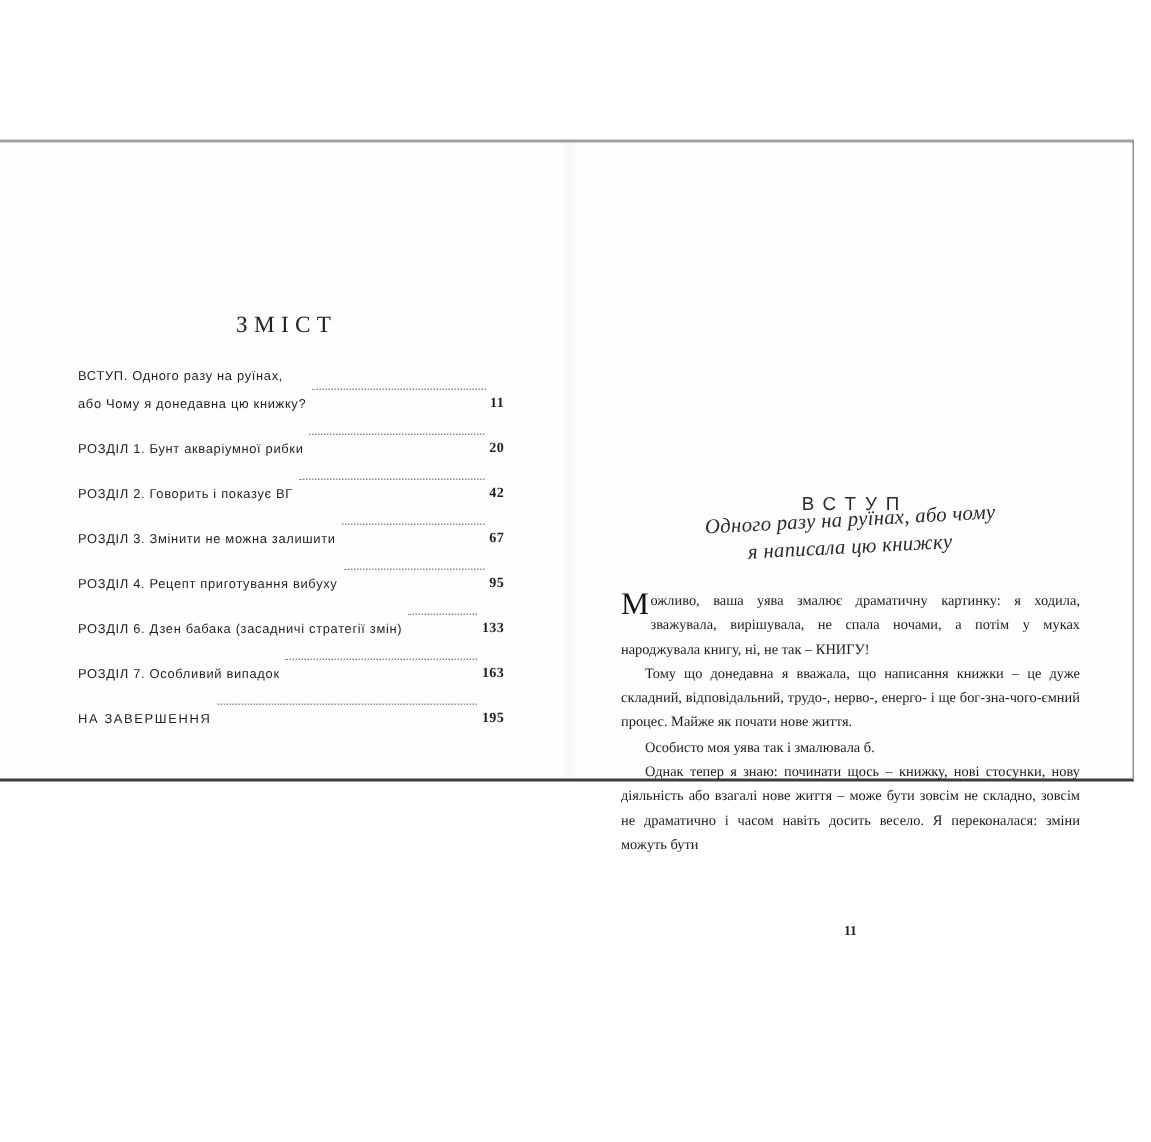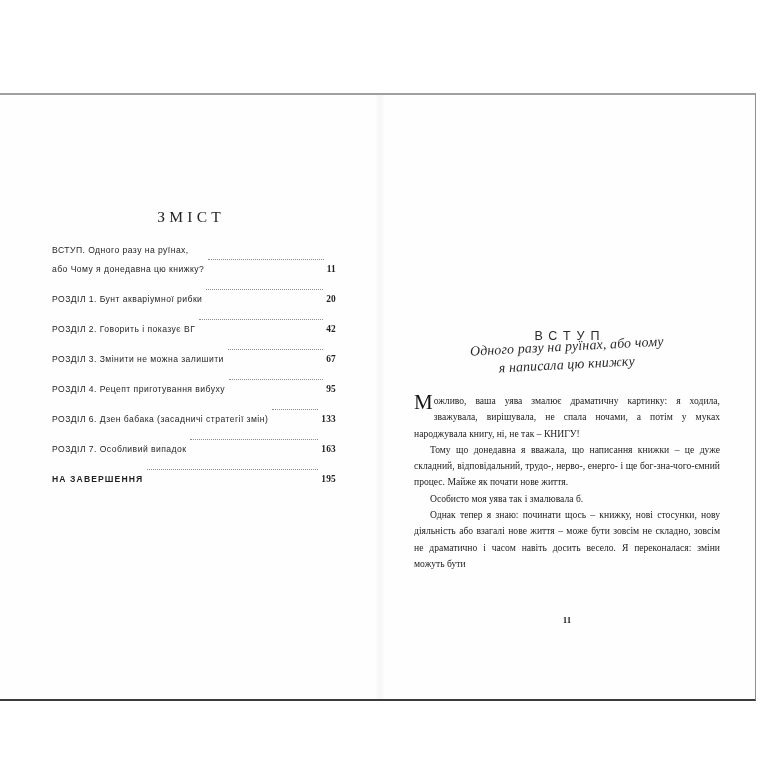--- a/index.html
+++ b/index.html
@@ -16,21 +16,21 @@
     color: #1a1a1a;
     -webkit-font-smoothing: antialiased;
   }
 
   
   .spread {
     position: absolute;
     left: 0;
     top: 93px;
     width: 756px;
-    height: 608px;
+    height: 428px;
     background: #fefefe;
     border-top: 2px solid #9fa0a4;
     border-bottom: 2px solid #3b3c3e;
     border-right: 1px solid #8e8f93;
     box-sizing: border-box;
   }
   .spread::after {
     
     content: "";
     position: absolute;
@@ -105,21 +105,20 @@
   .toc-page {
     white-space: nowrap;
     font-family: "Liberation Serif", "DejaVu Serif", serif;
     font-size: 9.4px;
     font-weight: 700;
     letter-spacing: 0.2px;
   }
 
   .toc-entry.closing .toc-label {
     letter-spacing: 1.1px;
-    font-weight: bold;
   }
 
   
   .chapter-kicker {
     position: absolute;
     left: 0;
     right: 0;
     top: 210px;
     text-align: center;
     font-family: "Liberation Sans", "DejaVu Sans", sans-serif;

